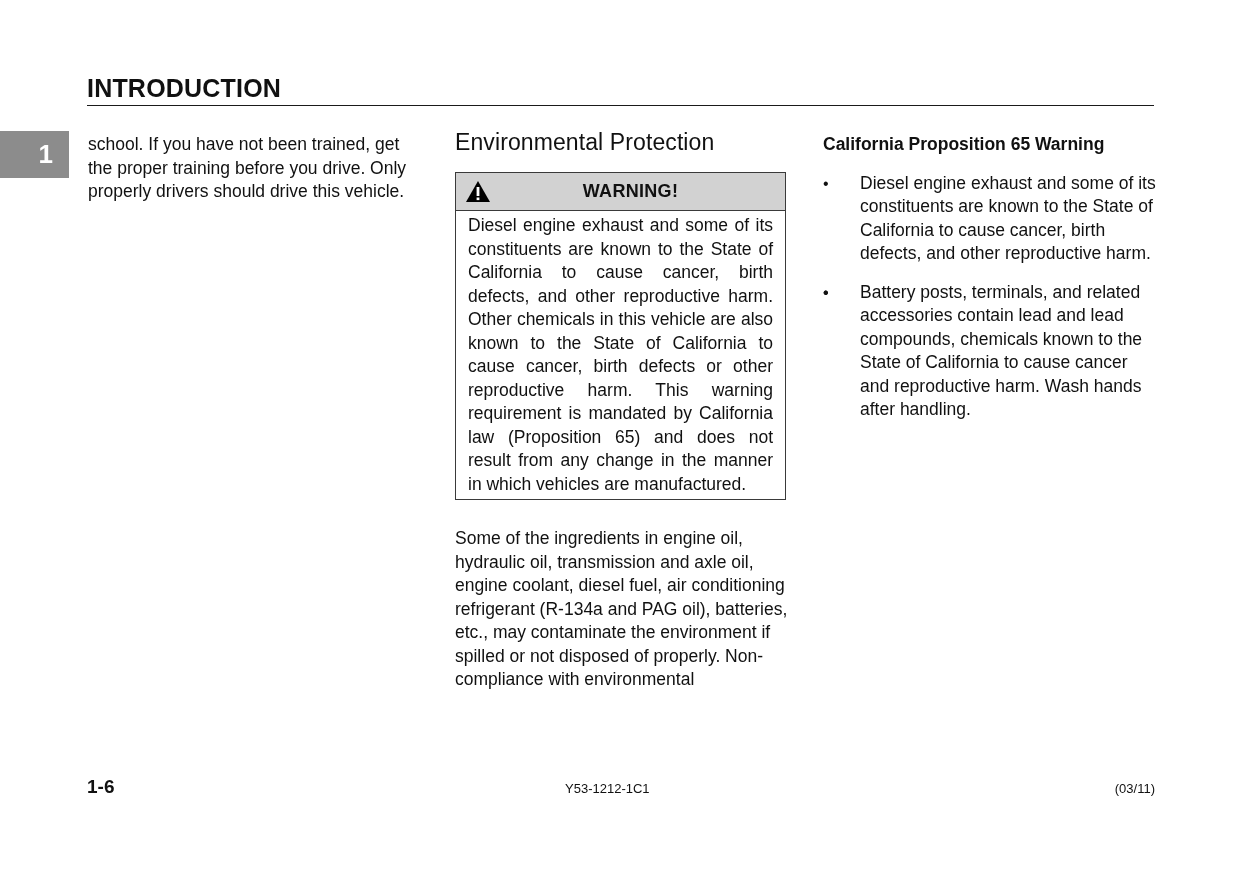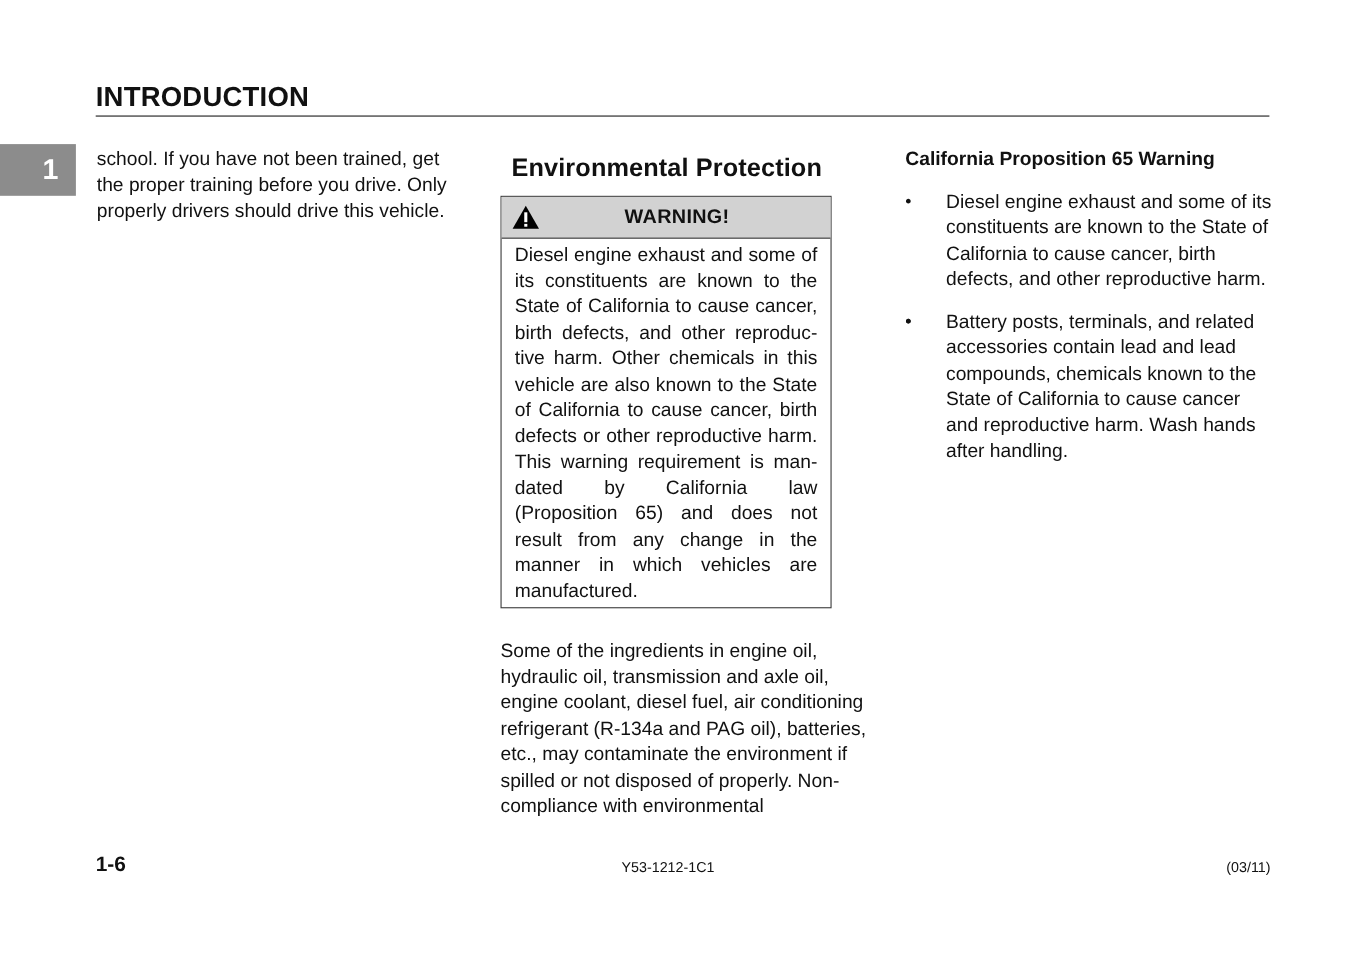--- a/index.html
+++ b/index.html
@@ -21,25 +21,25 @@
     display: flex; align-items: center; justify-content: flex-end;
     padding-right: 16px; box-sizing: border-box;
   }
   .col { position: absolute; font-size: 17.5px; line-height: 23.5px; }
   .col p { margin: 0; }
   .col1 { left: 88px; top: 133px; width: 330px; }
   .col2 { left: 455px; top: 126px; width: 333px; }
   .col3 { left: 823px; top: 133px; width: 335px; }
 
   .section-title {
-    margin: 10px; font-size: 23px; font-weight: bold; line-height: 32px;
+    margin: 0; font-size: 23px; font-weight: normal; line-height: 32px;
     letter-spacing: 0.1px;
   }
   .warning-box {
-    margin-top: 1px; border: 1.2px solid #3a3a3a; width: 301px;
+    margin-top: 14px; border: 1.2px solid #3a3a3a; width: 331px;
     box-sizing: border-box;
   }
   .warning-head {
     background: #d2d2d2; height: 37px; border-bottom: 1.2px solid #3a3a3a;
     position: relative; display: flex; align-items: center; justify-content: center;
   }
   .warning-head .tri {
     position: absolute; left: 9px; top: 7px; width: 26px; height: 23px;
   }
   .warning-head .label {

